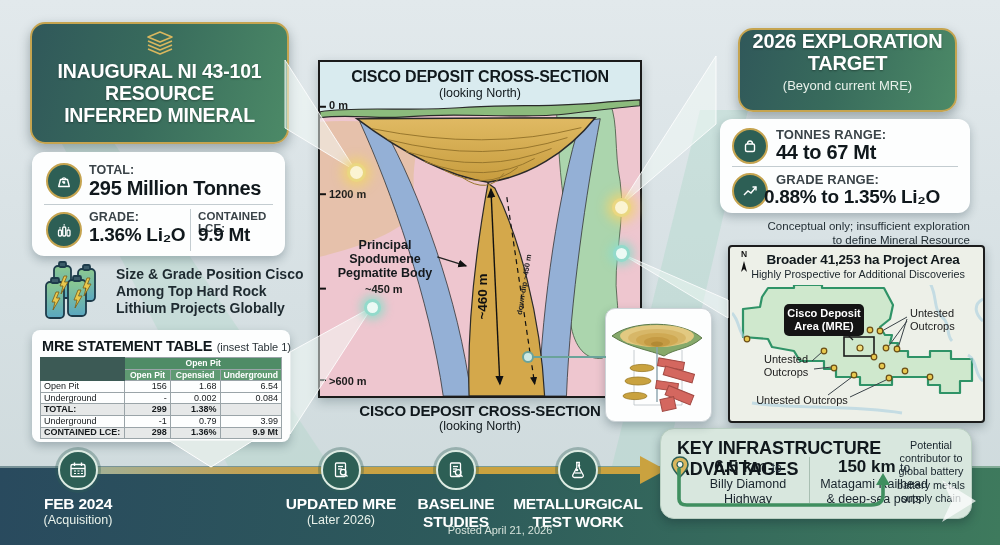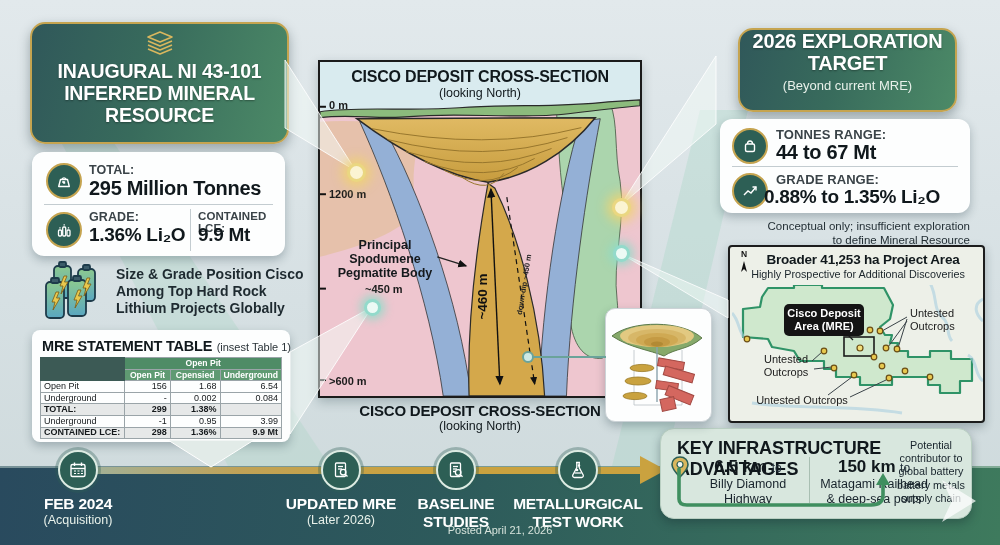--- a/index.html
+++ b/index.html
@@ -90,22 +90,22 @@
   </svg>
 
   <div class="green-box" style="left:30px;top:22px;width:255px;height:118px;">
     <svg style="margin-top:7px;" width="38" height="26" viewBox="0 0 38 26" fill="none" stroke="#d9b75e" stroke-width="1.6" stroke-linejoin="round">
       <path d="M19,1 L31,6 L19,11 L7,6 Z"></path>
         <path d="M7,10 L19,15 L31,10"></path>
         <path d="M7,14 L19,19 L31,14"></path>
         <path d="M7,18 L19,23 L31,18"></path>
     </svg>
     <div class="ttl">INAUGURAL NI 43-101</div>
+    <div class="ttl">RESOURCE</div>
     <div class="ttl">INFERRED MINERAL</div>
-    <div class="ttl">RESOURCE</div>
   </div>
 
   <div class="white-card" style="left:32px;top:152px;width:253px;height:104px;">
     <div class="abs" style="left:14px;top:11px;">
         <span class="icon-circle">
       <svg width="18" height="18" viewBox="0 0 18 18" fill="none" stroke="#fff" stroke-width="1.4">
             <path d="M7,7 a2.3,2.3 0 0 1 4,0"></path>
             <path d="M5.5,7.5 h7 l1.8,7 H3.7 Z" stroke-linejoin="round"></path>
             <path d="M8,11 l2,-1.5 M8,11 h2.2 M8,11 v-2"></path>
           </svg>
@@ -192,21 +192,21 @@
           </tr>
       <tr class="bold">
             <td>TOTAL:</td>
             <td class="num">299</td>
             <td class="num">1.38%</td>
             <td class="num"></td>
           </tr>
       <tr>
             <td>Underground</td>
             <td class="num">-1</td>
-            <td class="num">0.95</td>
+            <td class="num">0.79</td>
             <td class="num">3.99</td>
           </tr>
       <tr class="bold">
             <td>CONTAINED LCE:</td>
             <td class="num">298</td>
             <td class="num">1.36%</td>
             <td class="num">9.9 Mt</td>
           </tr>
     </tbody>
       </table>

